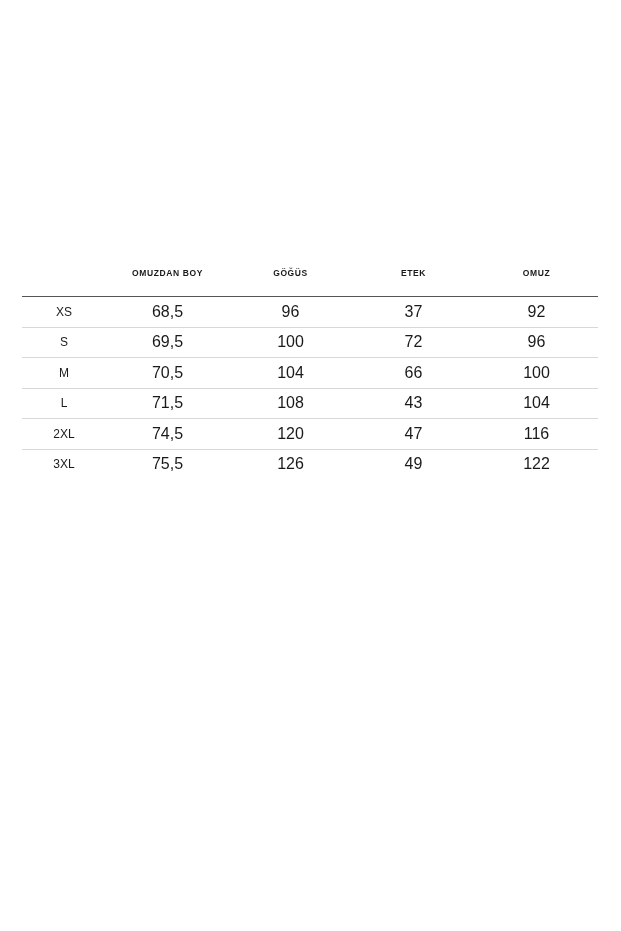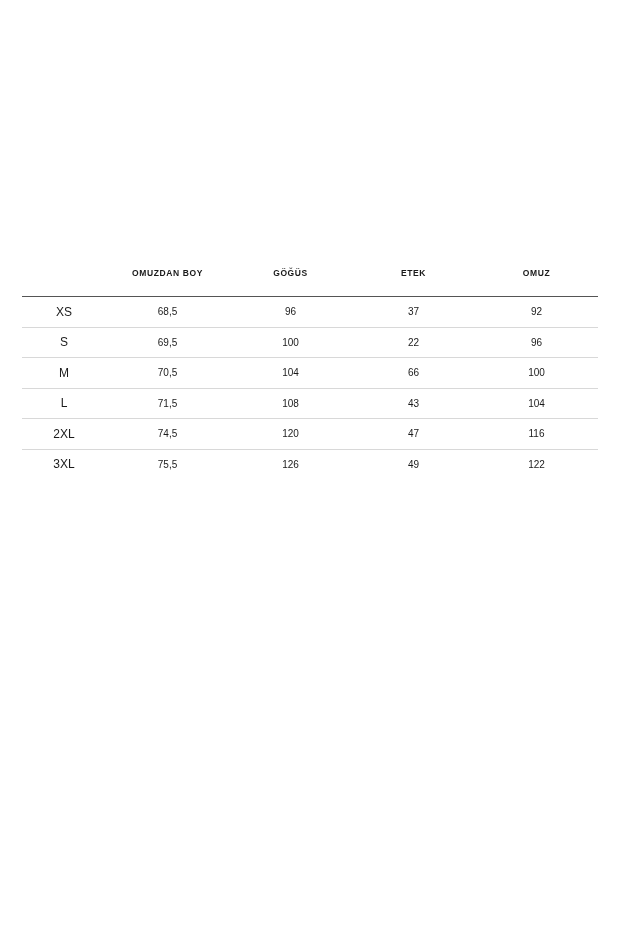--- a/index.html
+++ b/index.html
@@ -46,21 +46,21 @@
   table.size-table thead th.col-size {
     width: 84px;
   }
   table.size-table tbody tr {
     border-top: 1px solid #d8d8d8;
   }
   table.size-table tbody tr:first-child {
     border-top: 1px solid #555555;
   }
   table.size-table tbody td {
-    font-size: 10px;
+    font-size: 16px;
     color: #1a1a1a;
     text-align: center;
     height: 29.5px;
     padding: 0;
     vertical-align: middle;
   }
   table.size-table tbody td.cell-size {
     font-size: 12px;
   }
 </style>
@@ -84,21 +84,21 @@
           <td class="cell-size">XS</td>
           <td>68,5</td>
           <td>96</td>
           <td>37</td>
           <td>92</td>
         </tr>
         <tr>
           <td class="cell-size">S</td>
           <td>69,5</td>
           <td>100</td>
-          <td>22</td>
+          <td>72</td>
           <td>96</td>
         </tr>
         <tr>
           <td class="cell-size">M</td>
           <td>70,5</td>
           <td>104</td>
           <td>66</td>
           <td>100</td>
         </tr>
         <tr>

